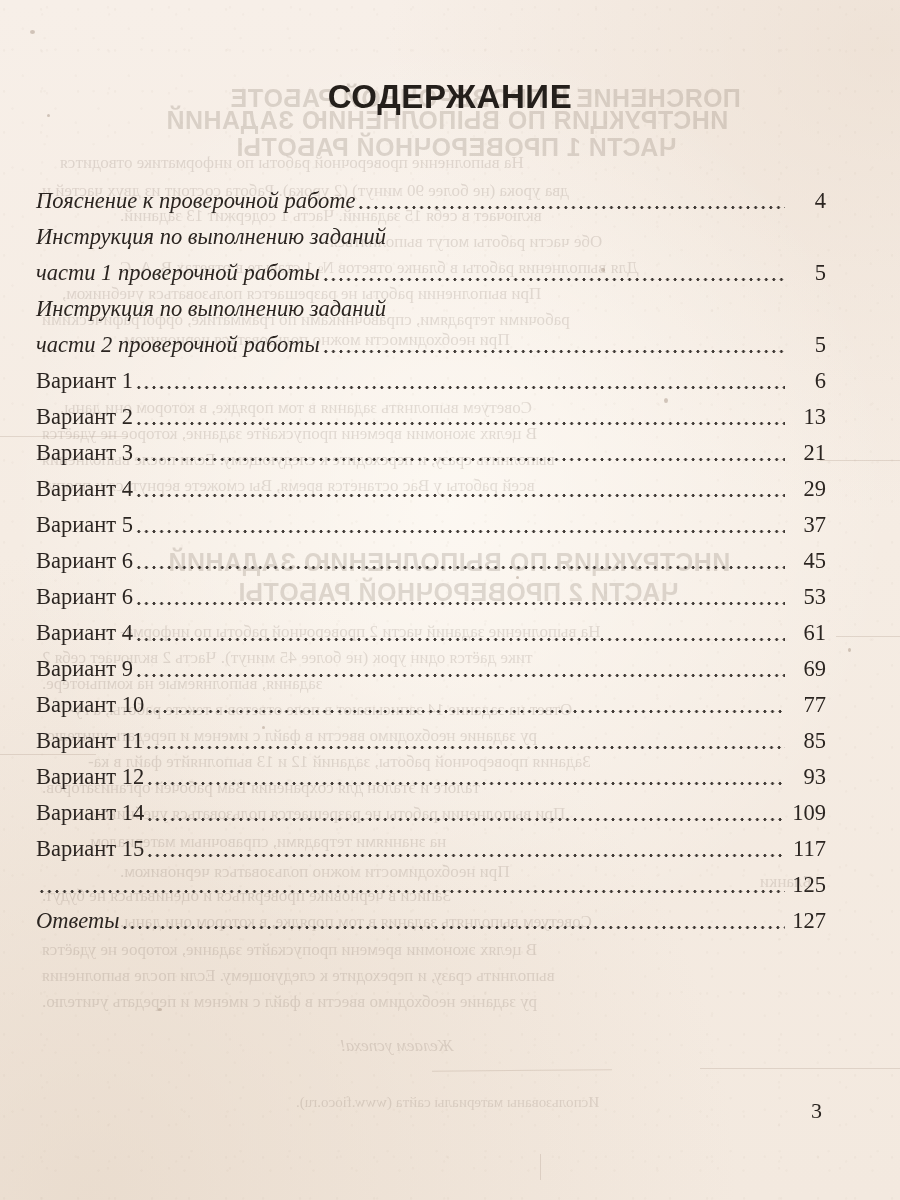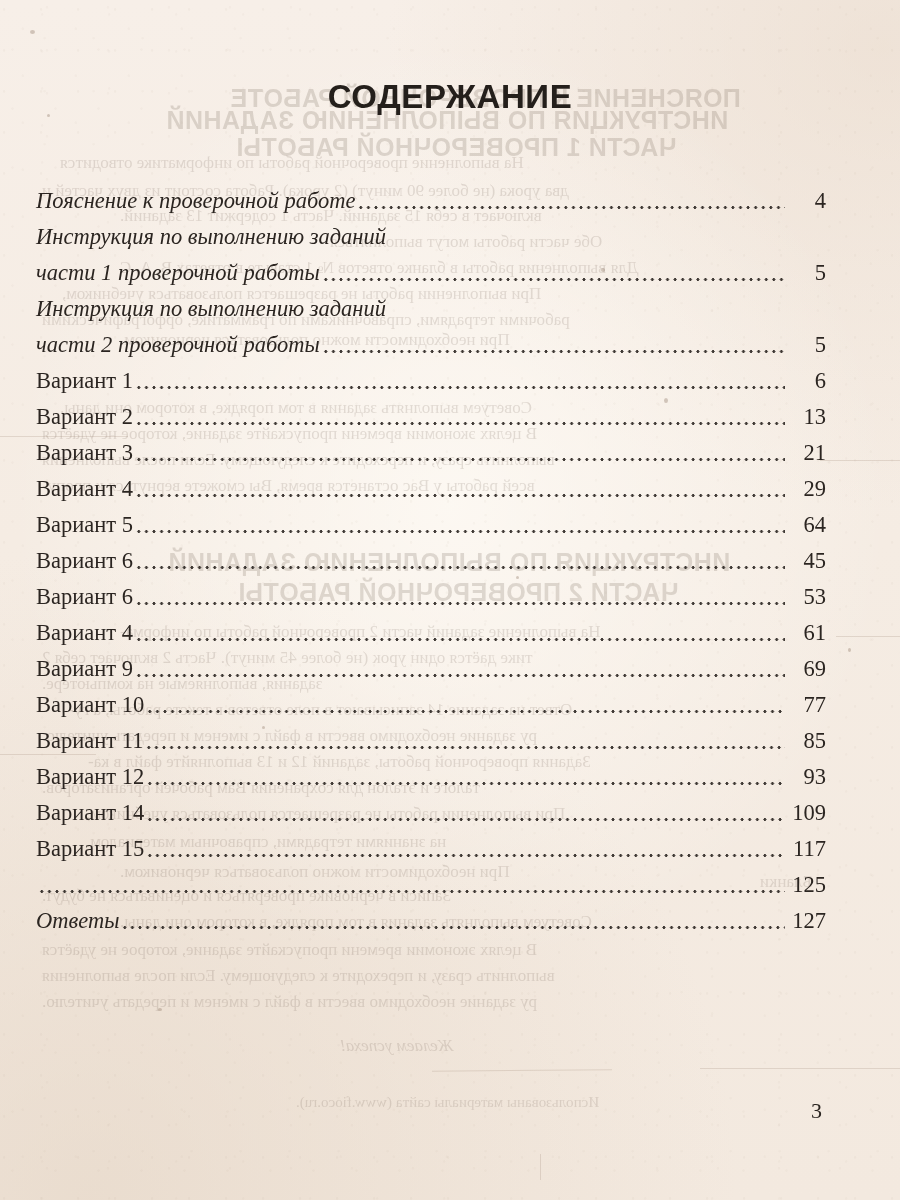--- a/index.html
+++ b/index.html
@@ -266,21 +266,21 @@
         <span class="toc-page">21</span>
       </div>
       <div class="toc-line roman">
         <span class="toc-label">Вариант 4</span>
         <span class="toc-leader"></span>
         <span class="toc-page">29</span>
       </div>
       <div class="toc-line roman">
         <span class="toc-label">Вариант 5</span>
         <span class="toc-leader"></span>
-        <span class="toc-page">64</span>
+        <span class="toc-page">37</span>
       </div>
       <div class="toc-line roman">
         <span class="toc-label">Вариант 6</span>
         <span class="toc-leader"></span>
         <span class="toc-page">45</span>
       </div>
       <div class="toc-line roman">
         <span class="toc-label">Вариант 6</span>
         <span class="toc-leader"></span>
         <span class="toc-page">53</span>

